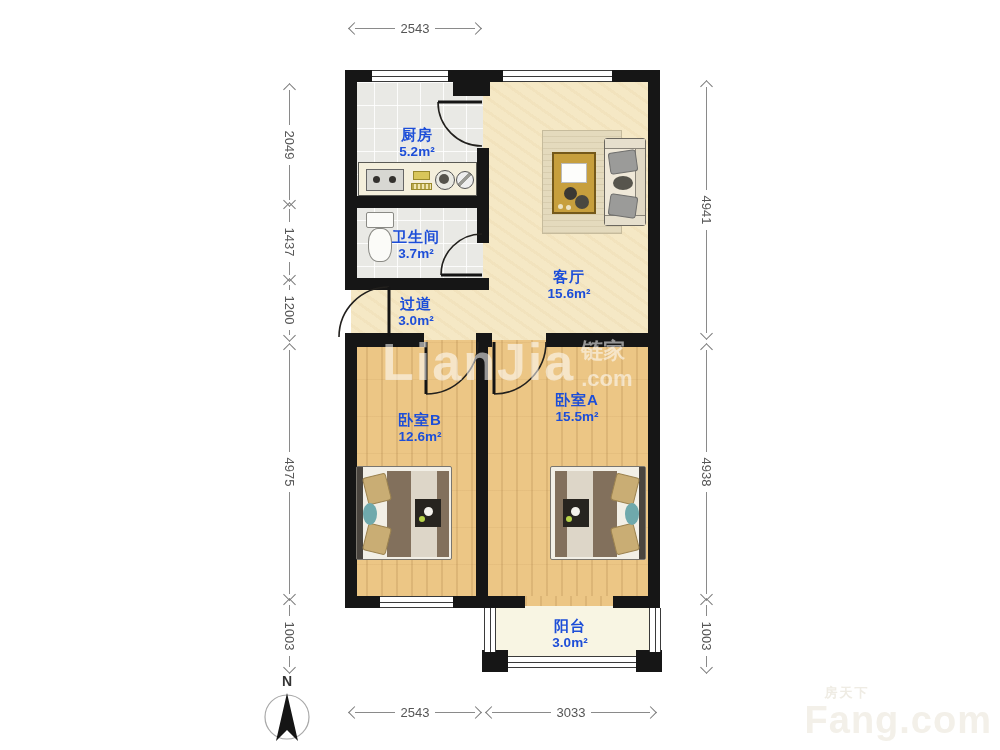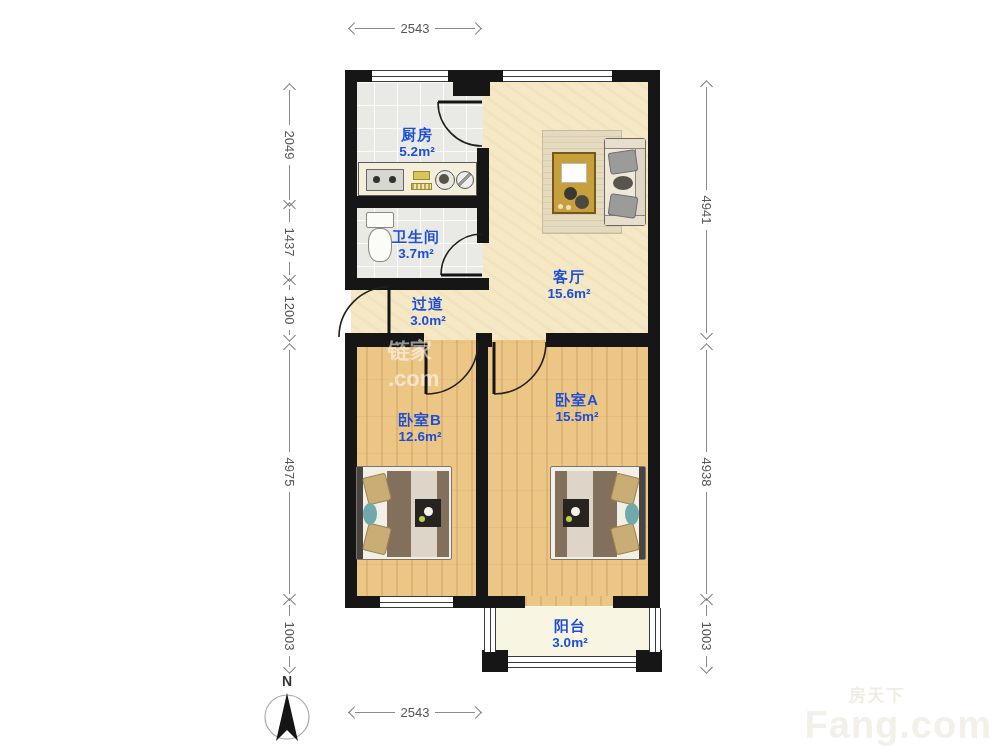--- a/index.html
+++ b/index.html
@@ -38,21 +38,21 @@
   
   .furn{position:absolute;box-sizing:border-box;z-index:10;}
   
   .wm-center{position:absolute;left:382px;top:336px;display:flex;align-items:flex-start;z-index:60;
              color:rgba(255,255,255,.55);pointer-events:none;}
   .wm-center .big{font-size:52px;font-weight:700;letter-spacing:2px;line-height:1;}
   .wm-center .side{display:flex;flex-direction:column;margin-left:6px;}
   .wm-center .cjk{font-size:22px;font-weight:700;}
   .wm-center .tld{font-size:22px;font-weight:700;}
   .wm-corner{position:absolute;right:8px;top:684px;text-align:left;z-index:60;pointer-events:none;}
-  .wm-corner .cjk{font-size:17px;color:#efece4;font-weight:700;letter-spacing:2px;margin-left:44px;}
+  .wm-corner .cjk{font-size:13px;color:#efece4;font-weight:700;letter-spacing:2px;margin-left:20px;}
   .wm-corner .brand{font-size:38px;font-weight:700;color:#f3f0e9;letter-spacing:1px;line-height:.95;}
   .compass-n{position:absolute;left:287px;top:681px;transform:translate(-50%,-50%);
              font-size:14px;font-weight:700;color:#333;z-index:50;}
 </style>
 </head>
 <body>
 
 <div id="canvas">
 
   <div class="abs floor-cream" style="left:351px;top:76px;width:303px;height:264px;"></div>
@@ -169,21 +169,21 @@
   <div class="compass-n">N</div>
 
   <div class="room-label" style="left:417px;top:143px;">
     <div class="rn">厨房</div>
     <div class="ra">5.2m²</div>
   </div>
   <div class="room-label" style="left:416px;top:245px;">
     <div class="rn">卫生间</div>
     <div class="ra">3.7m²</div>
   </div>
-  <div class="room-label" style="left:428px;top:312px;">
+  <div class="room-label" style="left:416px;top:312px;">
     <div class="rn">过道</div>
     <div class="ra">3.0m²</div>
   </div>
   <div class="room-label" style="left:569px;top:285px;">
     <div class="rn">客厅</div>
     <div class="ra">15.6m²</div>
   </div>
   <div class="room-label" style="left:420px;top:428px;">
     <div class="rn">卧室B</div>
     <div class="ra">12.6m²</div>
@@ -205,20 +205,27 @@
       <span class="ah r"></span>
   </div>
 
   <div class="dim" style="left:350px;top:703px;width:130px;">
     <span class="ah l"></span>
       <span class="ln"></span>
     <span class="lbl">2543</span>
     <span class="ln"></span>
       <span class="ah r"></span>
   </div>
+  <div class="dim" style="left:487px;top:703px;width:168px;">
+    <span class="ah l"></span>
+      <span class="ln"></span>
+    <span class="lbl">3033</span>
+    <span class="ln"></span>
+      <span class="ah r"></span>
+  </div>
 
   <div class="dim v" style="left:230px;top:136px;width:120px;">
     <span class="ah l"></span>
       <span class="ln"></span>
     <span class="lbl">2049</span>
     <span class="ln"></span>
       <span class="ah r"></span>
   </div>
   <div class="dim v" style="left:252px;top:233px;width:76px;">
     <span class="ah l"></span>
@@ -265,20 +272,21 @@
   </div>
   <div class="dim v" style="left:671px;top:627px;width:72px;">
     <span class="ah l"></span>
       <span class="ln"></span>
     <span class="lbl">1003</span>
     <span class="ln"></span>
       <span class="ah r"></span>
   </div>
 
   <div class="wm-center">
+    <span class="big">LianJia</span>
     <span class="side">
       <span class="cjk">链家</span>
       <span class="tld">.com</span>
     </span>
   </div>
   <div class="wm-corner">
     <div class="cjk">房天下</div>
     <div class="brand">Fang.com</div>
   </div>
 

